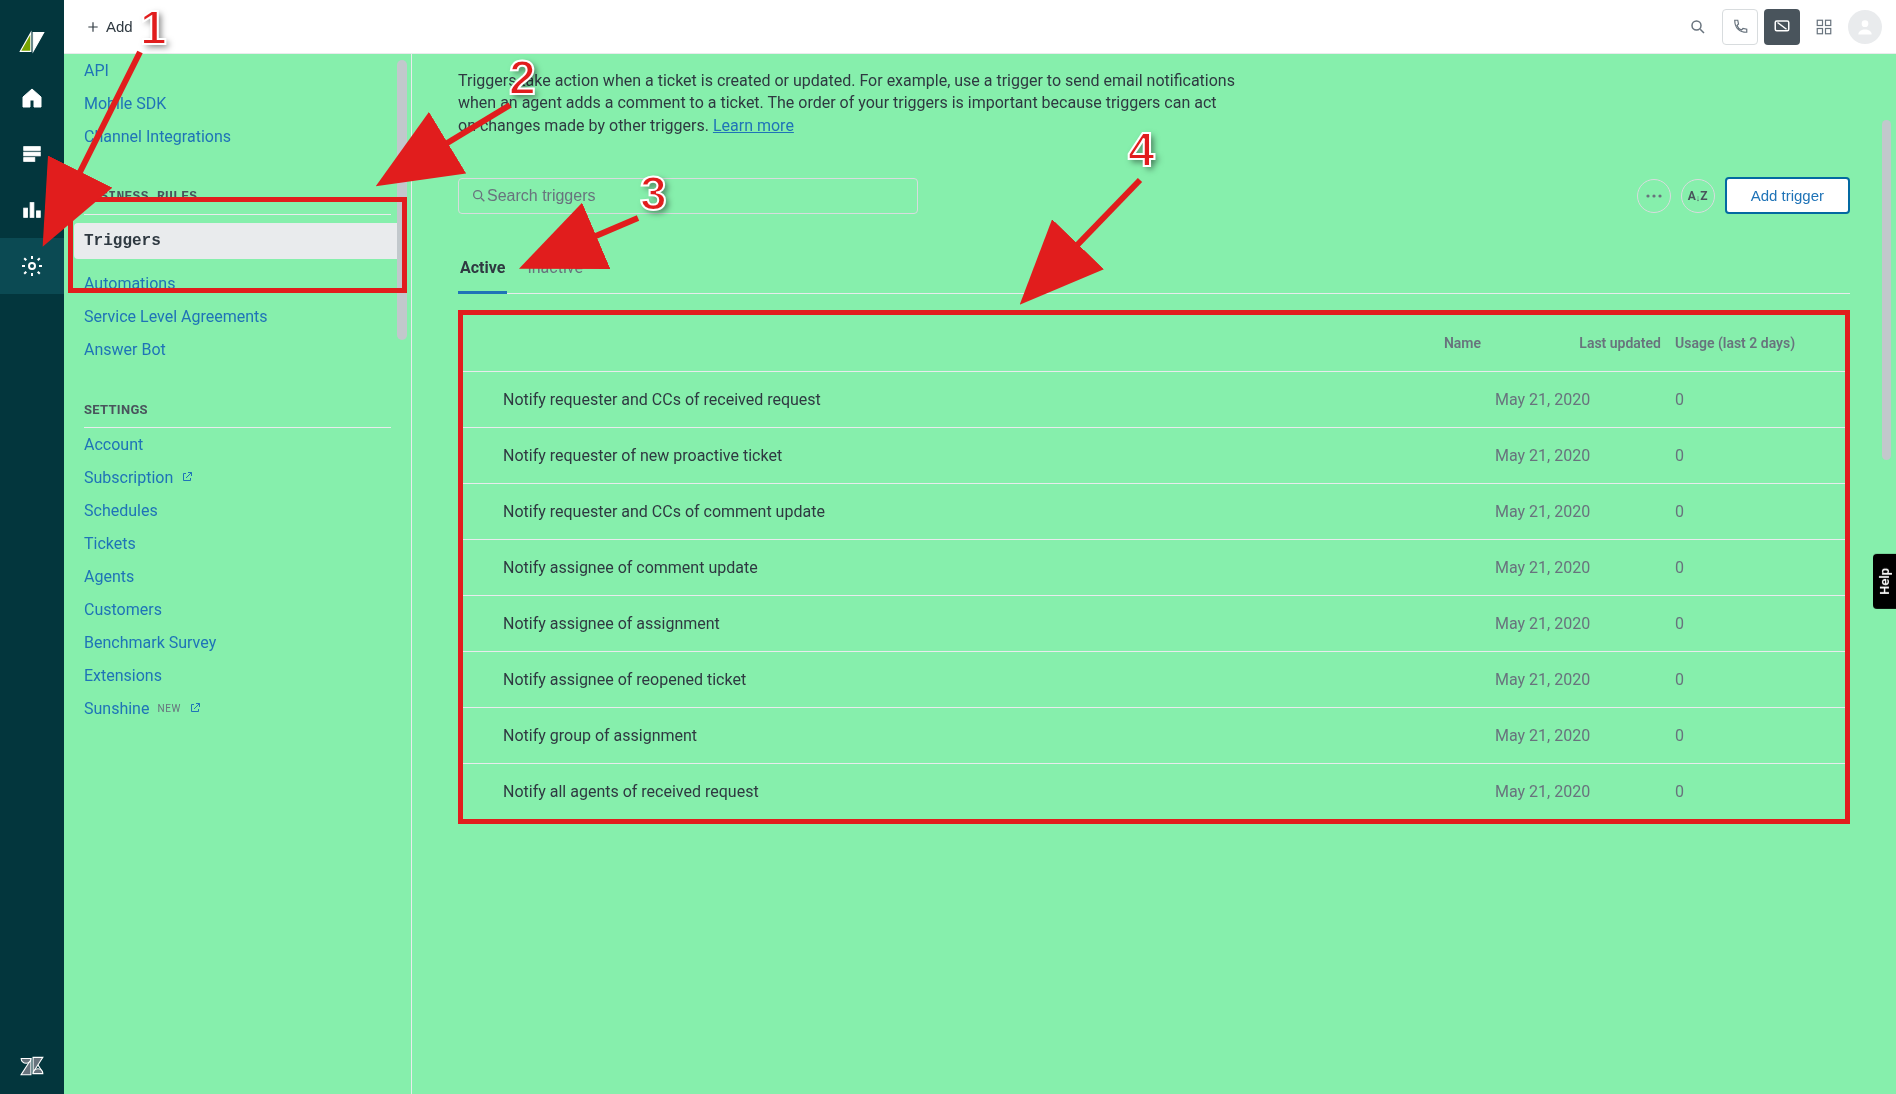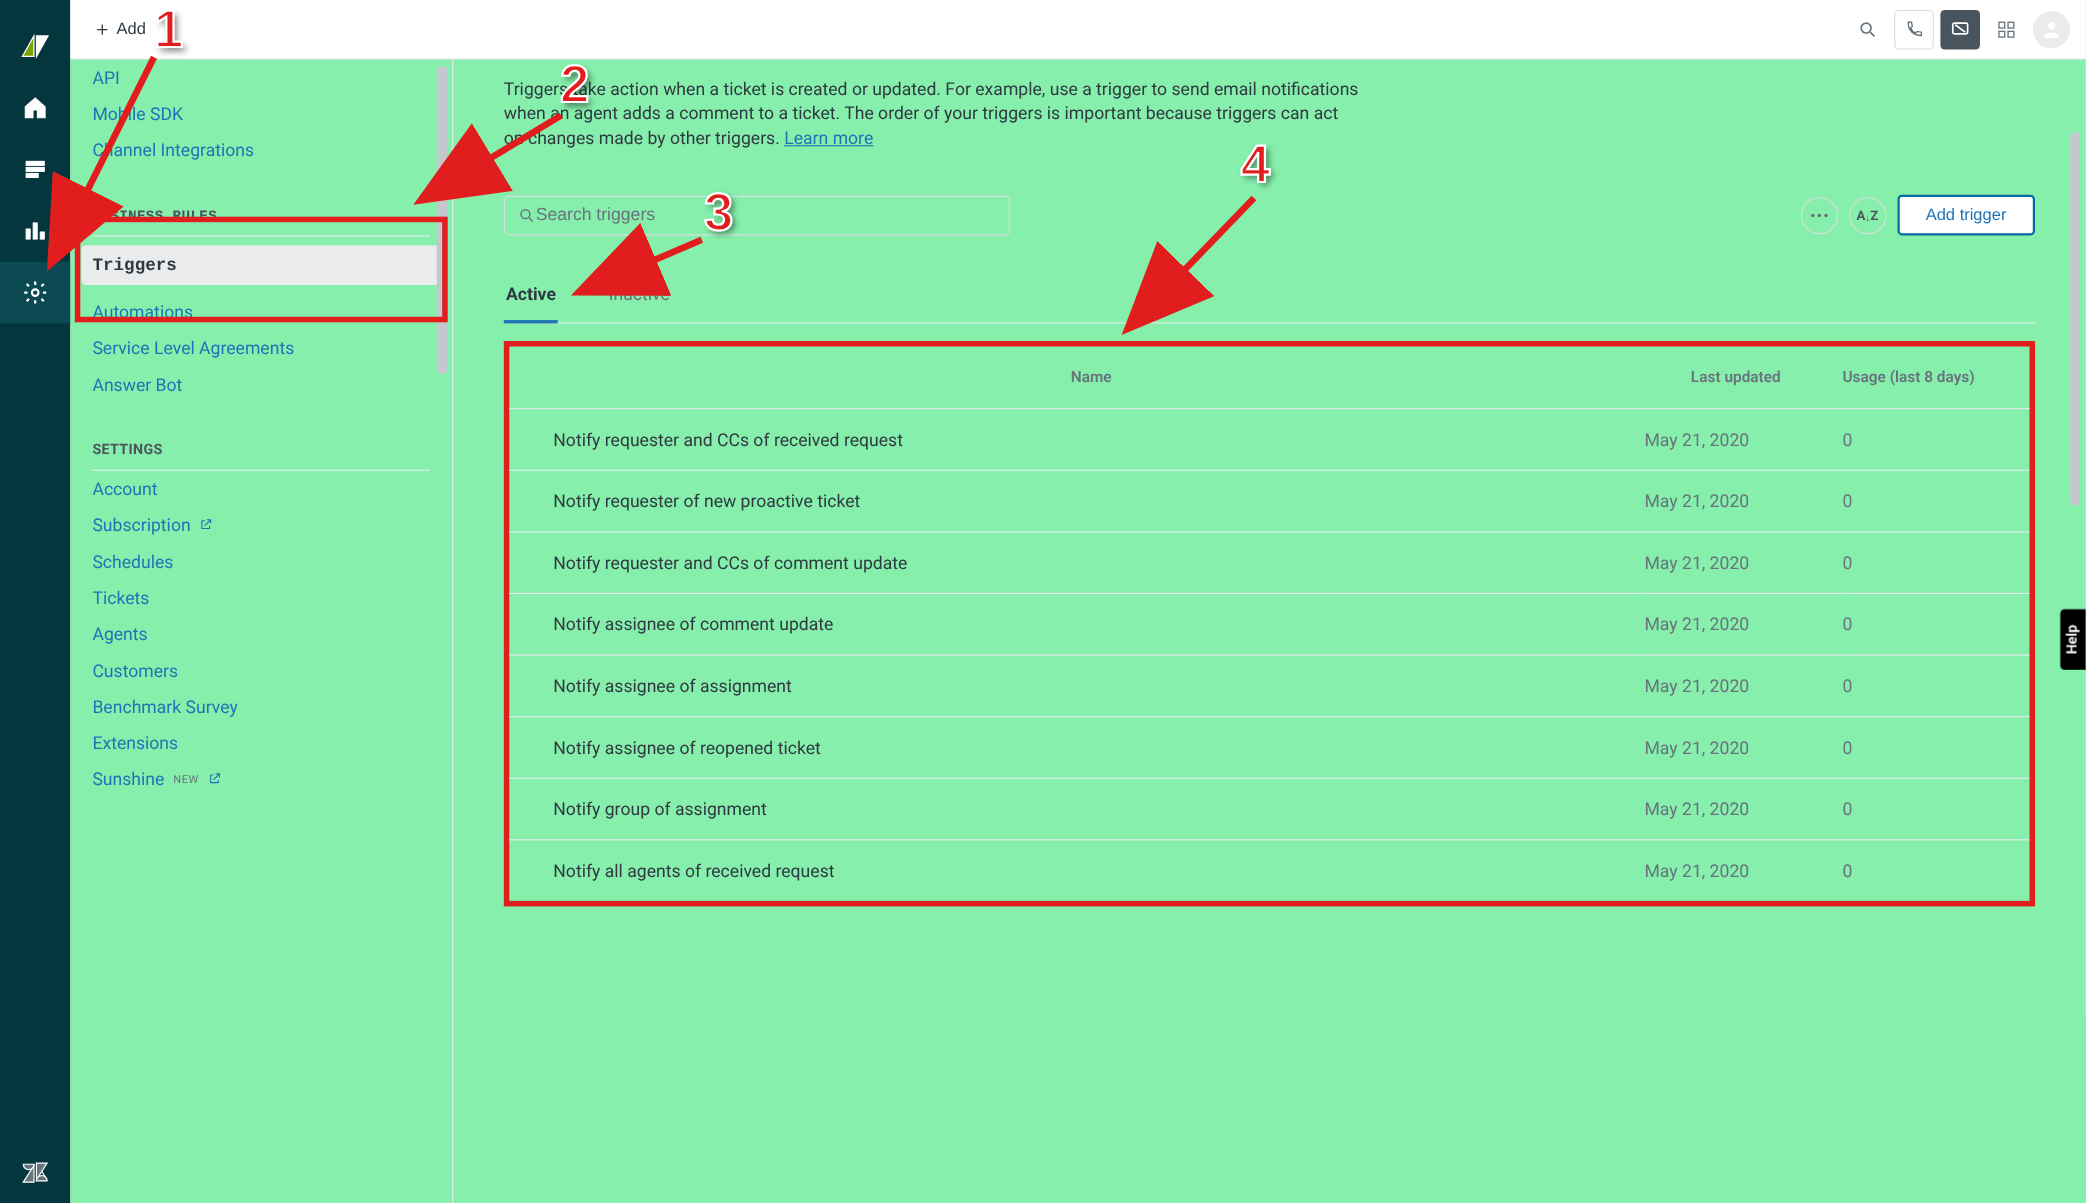--- a/index.html
+++ b/index.html
@@ -164,21 +164,21 @@
     background: #fff;
     font-size: 15px;
     padding: 8px 24px;
     border-radius: 4px;
     cursor: pointer;
     font-weight: 500;
   }
 
   .tabs {
     display: flex;
-    gap: 44px;
+    gap: 18px;
     margin-top: 44px;
     border-bottom: 1px solid #e9ebed;
   }
   .tab {
     font-size: 16px;
     padding: 0 2px 14px 2px;
     cursor: pointer;
     color: #68737d;
   }
   .tab.active {
@@ -188,21 +188,21 @@
     margin-bottom: -1px;
   }
 
   
   .table-wrap {
     margin-top: 16px;
     border: 5px solid #e11d1d;
   }
   table { width: 100%; border-collapse: collapse; }
   th {
-    text-align: center;
+    text-align: right;
     color: #68737d;
     font-size: 14px;
     font-weight: 600;
     padding: 20px 14px 20px 40px;
   }
   th.col-updated { width: 180px; padding-left: 0; }
   th.col-usage { width: 170px; padding-left: 0; text-align: left; }
   td {
     font-size: 16px;
     color: #2f3941;
@@ -428,21 +428,21 @@
       <div class="tab active">Active</div>
       <div class="tab">Inactive</div>
     </div>
 
     <div class="table-wrap">
       <table>
         <thead>
           <tr>
             <th>Name</th>
             <th class="col-updated">Last updated</th>
-            <th class="col-usage">Usage (last 8 days)</th>
+            <th class="col-usage">Usage (last 2 days)</th>
           </tr>
         </thead>
         <tbody id="rows">
             <tr>
               <td>Notify requester and CCs of received request</td>
               <td class="col-updated">May 21, 2020</td>
               <td class="col-usage">0</td>
             </tr>
             <tr>
               <td>Notify requester of new proactive ticket</td>

